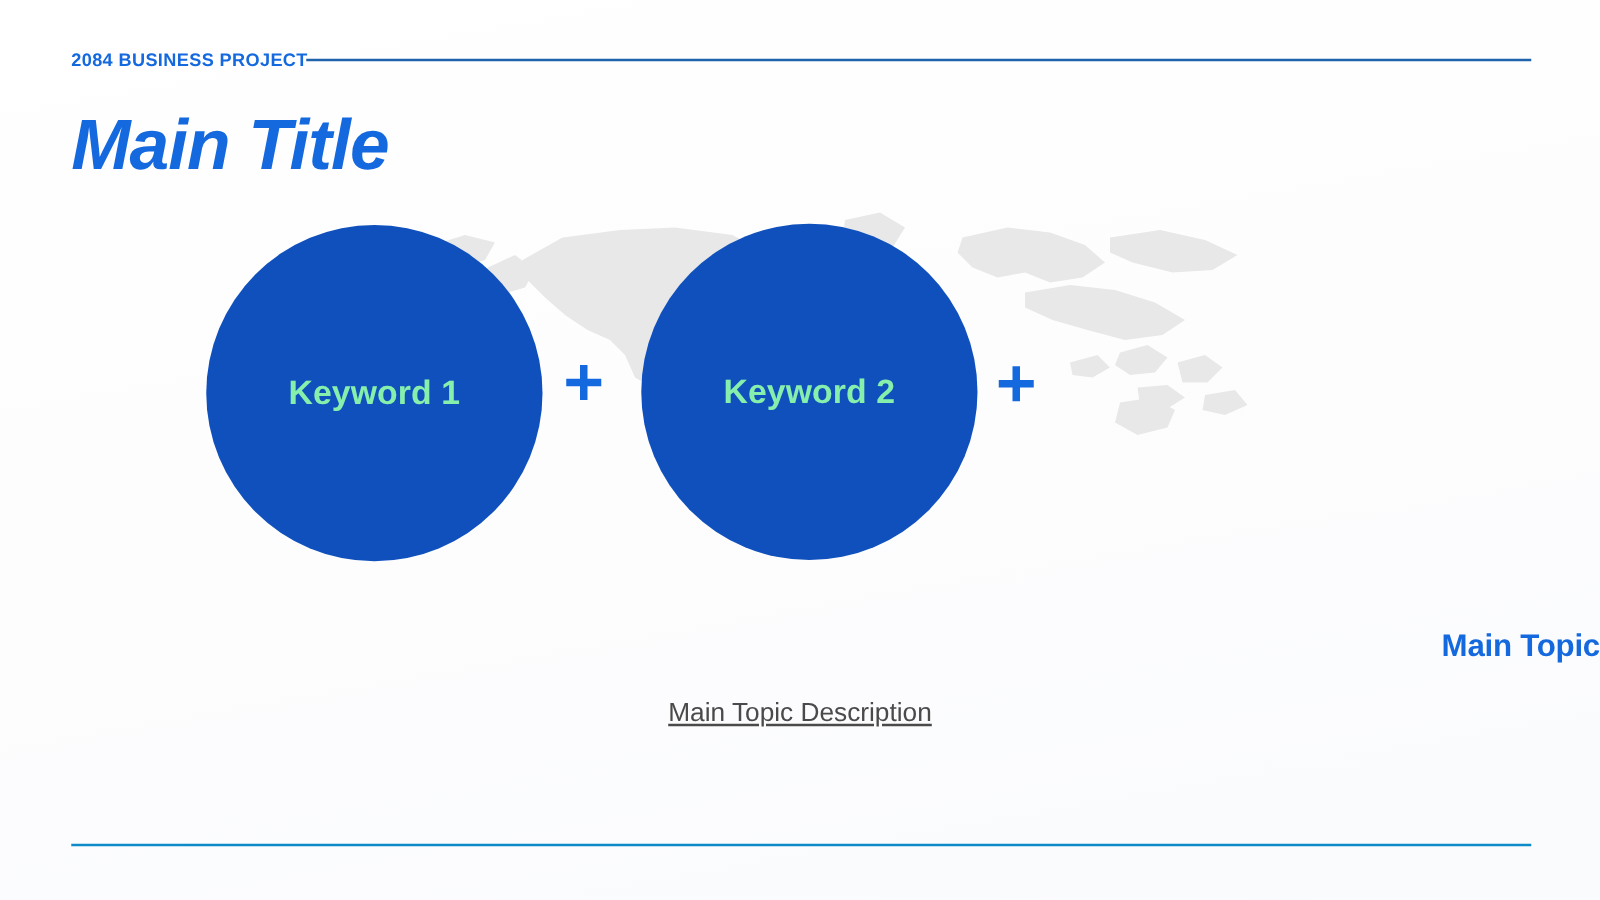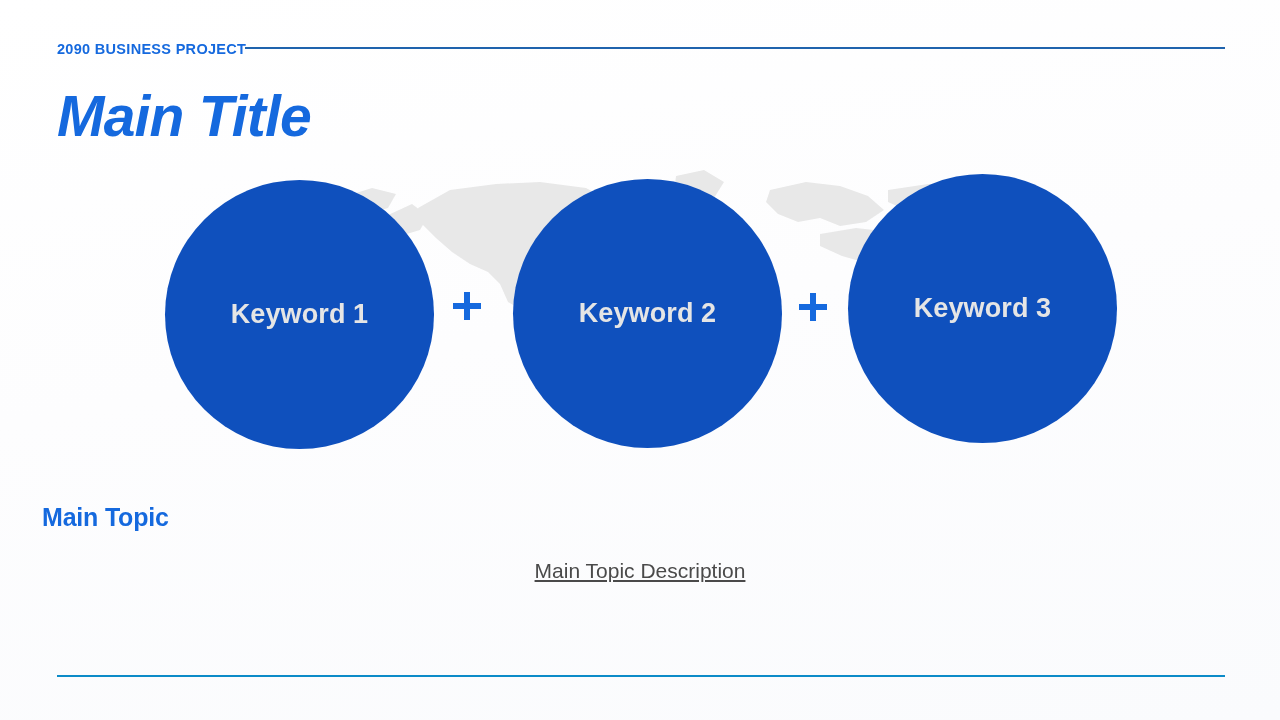--- a/index.html
+++ b/index.html
@@ -82,21 +82,21 @@
     width: 269px;
     height: 269px;
     border-radius: 50%;
     background: #0f50bd;
     display: flex;
     align-items: center;
     justify-content: center;
     pointer-events: auto;
   }
   .kcircle .klabel {
-    color: #e5e5e5;
+    color: #86efac;
     font-size: 27px;
     font-weight: bold;
     letter-spacing: 0.1px;
     white-space: nowrap;
   }
   #c1 { left: 165px; top: 180px; }
   #c2 { left: 513px; top: 179px; align-items: center; }
   #c3 { left: 848px; top: 174px; }
 
   .plus {
@@ -121,21 +121,21 @@
   }
   #plus1 { left: 453px; top: 292px; }
   #plus2 { left: 799px; top: 293px; }
 
   
   .topic-title {
     position: absolute;
     left: 0;
     right: 0;
     top: 505px;
-    text-align: left;
+    text-align: right;
     font-size: 25px;
     font-weight: bold;
     color: #1569de;
     letter-spacing: -0.2px;
     line-height: 1;
     padding-left: 42px;
   }
   .topic-desc {
     position: absolute;
     left: 0;
@@ -157,21 +157,21 @@
     width: 1168px;
     height: 2px;
     background: #0c8bc8;
   }
 </style>
 </head>
 <body>
 
 <div id="slide">
 
-  <div class="kicker">2090 BUSINESS PROJECT</div>
+  <div class="kicker">2084 BUSINESS PROJECT</div>
   <div class="header-rule"></div>
 
   <div class="main-title">Main Title</div>
 
   <div class="worldmap">
     <svg viewBox="0 0 700 190" xmlns="http://www.w3.org/2000/svg" aria-hidden="true">
       <g fill="#e6e6e6">
 
         <path d="M118 48 L150 30 L196 24 L240 22 L286 28 L312 42 L330 40 L352 46 L366 60
                  L352 72 L330 76 L312 70 L296 78 L288 96 L272 112 L252 124 L236 140
@@ -209,23 +209,20 @@
     </div>
 
     <div class="plus" id="plus1"></div>
 
     <div class="kcircle" id="c2">
       <span class="klabel">Keyword 2</span>
     </div>
 
     <div class="plus" id="plus2"></div>
 
-    <div class="kcircle" id="c3">
-      <span class="klabel">Keyword 3</span>
-    </div>
 
   </div>
 
   <div class="topic-title">Main Topic</div>
   <div class="topic-desc">Main Topic Description</div>
 
   <div class="footer-rule"></div>
 
 </div>
 

